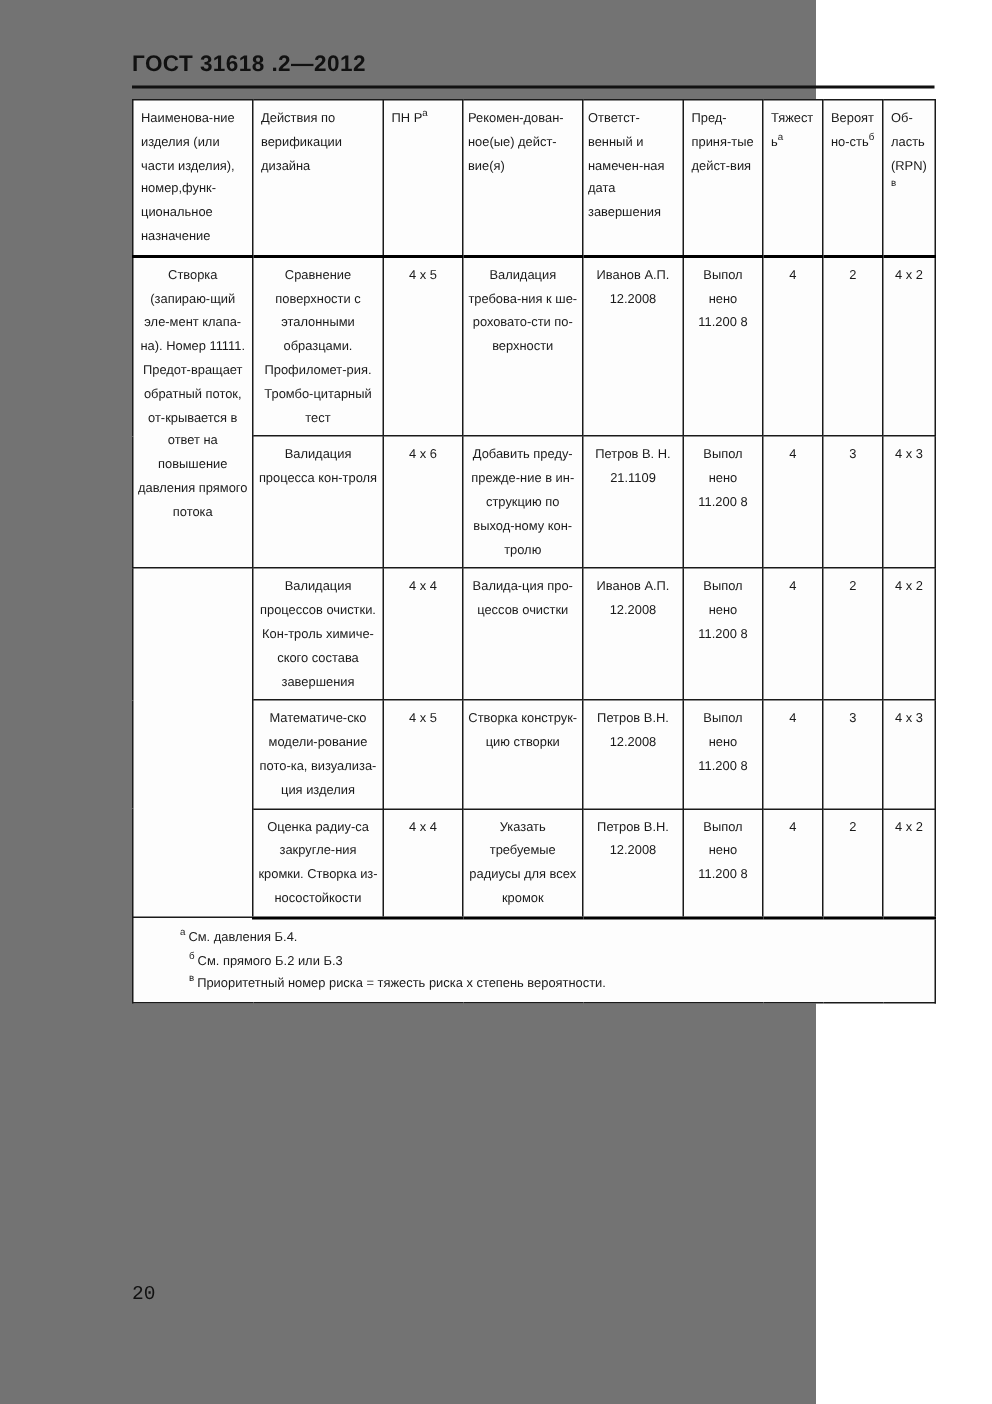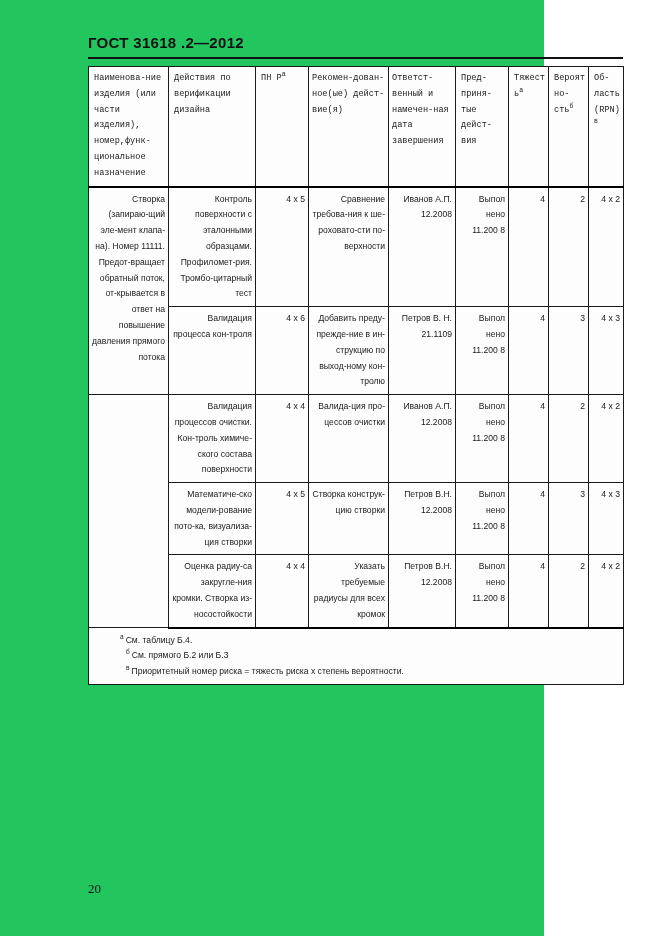--- a/index.html
+++ b/index.html
@@ -14,21 +14,21 @@
     font-family: "Liberation Sans", sans-serif;
     color: #000000;
     overflow: hidden;
   }
 
   .page {
     position: absolute;
     left: 0; top: 0;
     width: 544px;
     height: 936px;
-    background: #22c55e;
+    background: #737373;
   }
 
   
   .doc-header {
     position: absolute;
     left: 88px;
     top: 34px;
     width: 535px;
   }
   .doc-title {
@@ -70,29 +70,28 @@
     word-wrap: break-word;
     overflow-wrap: break-word;
     hyphens: manual;
   }
 
   
   table.risk tr.hdr td {
     border-bottom: 2px solid #000;
     text-align: left;
     padding-left: 5px;
-    font-family: Liberation Mono, monospace;
   }
   table.risk tr.hdr td.ctr { text-align: left; padding-left:3px; }
 
   table.risk tr.grp-end td {
     border-bottom: 2px solid #000;
   }
 
-  td.c-center { text-align: right; }
+  td.c-center { text-align: center; }
   td.c-left   { text-align: left; }
 
   
   td.v-mid { vertical-align: middle; }
 
   sup {
     font-size: 6.5px;
     vertical-align: super;
     line-height: 0;
   }
@@ -107,22 +106,22 @@
     color: #1a1a1a;
   }
   .fn-line { padding-left: 28px; }
   .fn-line.ind2 { padding-left: 34px; }
   .fn-line sup { margin-right: 2px; }
 
   
   .page-num {
     position: absolute;
     left: 88px;
-    top: 881px;
-    font-family: Liberation Serif, serif;
+    top: 855px;
+    font-family: Liberation Mono, monospace;
     font-size: 13px;
     color: #111;
   }
 </style>
 </head>
 <body>
 
 <div class="page">
 
   <div class="doc-header">
@@ -152,55 +151,55 @@
         <td class="ctr"><span>Рекомен-дован-ное(ые) дейст-вие(я)</span></td>
         <td class="ctr"><span>Ответст-венный и намечен-ная дата завершения</span></td>
         <td class="c-left"><span>Пред-приня-тые дейст-вия</span></td>
         <td class="c-left"><span>Тяжесть</span><sup>а</sup></td>
         <td class="c-left"><span>Вероятно-сть</span><sup>б</sup></td>
         <td class="c-left"><span>Об-ласть (RPN)</span><sup>в</sup></td>
       </tr>
 
       <tr>
         <td class="c-center" rowspan="2" style="border-bottom:1px solid #1a1a1a;">Створка (запираю-щий эле-мент клапа-на). Номер 11111. Предот-вращает обратный поток, от-крывается в ответ на повышение давления прямого потока</td>
-        <td class="c-center">Контроль поверхности с эталонными образцами. Профиломет-рия. Тромбо-цитарный тест</td>
+        <td class="c-center">Сравнение поверхности с эталонными образцами. Профиломет-рия. Тромбо-цитарный тест</td>
         <td class="c-center v-mid">4 x 5</td>
-        <td class="c-center">Сравнение требова-ния к ше-роховато-сти по-верхности</td>
+        <td class="c-center">Валидация требова-ния к ше-роховато-сти по-верхности</td>
         <td class="c-center">Иванов А.П. 12.2008</td>
         <td class="c-center">Выпол нено 11.200 8</td>
         <td class="c-center v-mid">4</td>
         <td class="c-center v-mid">2</td>
         <td class="c-center v-mid">4 x 2</td>
       </tr>
 
       <tr>
         <td class="c-center">Валидация процесса кон-троля</td>
         <td class="c-center v-mid">4 x 6</td>
         <td class="c-center">Добавить преду-прежде-ние в ин-струкцию по выход-ному кон-тролю</td>
         <td class="c-center">Петров В. Н. 21.1109</td>
         <td class="c-center">Выпол нено 11.200 8</td>
         <td class="c-center v-mid">4</td>
         <td class="c-center v-mid">3</td>
         <td class="c-center v-mid">4 x 3</td>
       </tr>
 
       <tr>
         <td class="c-center" rowspan="3"></td>
-        <td class="c-center">Валидация процессов очистки. Кон-троль химиче-ского состава поверхности</td>
+        <td class="c-center">Валидация процессов очистки. Кон-троль химиче-ского состава завершения</td>
         <td class="c-center v-mid">4 x 4</td>
         <td class="c-center">Валида-ция про-цессов очистки</td>
         <td class="c-center">Иванов А.П. 12.2008</td>
         <td class="c-center">Выпол нено 11.200 8</td>
         <td class="c-center v-mid">4</td>
         <td class="c-center v-mid">2</td>
         <td class="c-center v-mid">4 x 2</td>
       </tr>
 
       <tr>
-        <td class="c-center">Математиче-ско  модели-рование пото-ка, визуализа-ция створки</td>
+        <td class="c-center">Математиче-ско  модели-рование пото-ка, визуализа-ция изделия</td>
         <td class="c-center v-mid">4 x 5</td>
         <td class="c-center">Створка конструк-цию створки</td>
         <td class="c-center">Петров В.Н. 12.2008</td>
         <td class="c-center">Выпол нено 11.200 8</td>
         <td class="c-center v-mid">4</td>
         <td class="c-center v-mid">3</td>
         <td class="c-center v-mid">4 x 3</td>
       </tr>
 
       <tr class="grp-end">
@@ -209,21 +208,21 @@
         <td class="c-center">Указать требуемые радиусы для всех кромок</td>
         <td class="c-center">Петров В.Н. 12.2008</td>
         <td class="c-center">Выпол нено  11.200 8</td>
         <td class="c-center v-mid">4</td>
         <td class="c-center v-mid">2</td>
         <td class="c-center v-mid">4 x 2</td>
       </tr>
 
       <tr>
         <td colspan="9" class="fn-cell">
-          <div class="fn-line"><sup>а</sup><span>См. таблицу Б.4.</span></div>
+          <div class="fn-line"><sup>а</sup><span>См. давления Б.4.</span></div>
           <div class="fn-line ind2"><sup>б</sup><span>См. прямого Б.2 или Б.3</span></div>
           <div class="fn-line ind2"><sup>в</sup><span>Приоритетный номер риска = тяжесть риска х степень вероятности.</span></div>
         </td>
       </tr>
     </tbody>
       </table>
   </div>
 
   <div class="page-num">20</div>
 </div>

